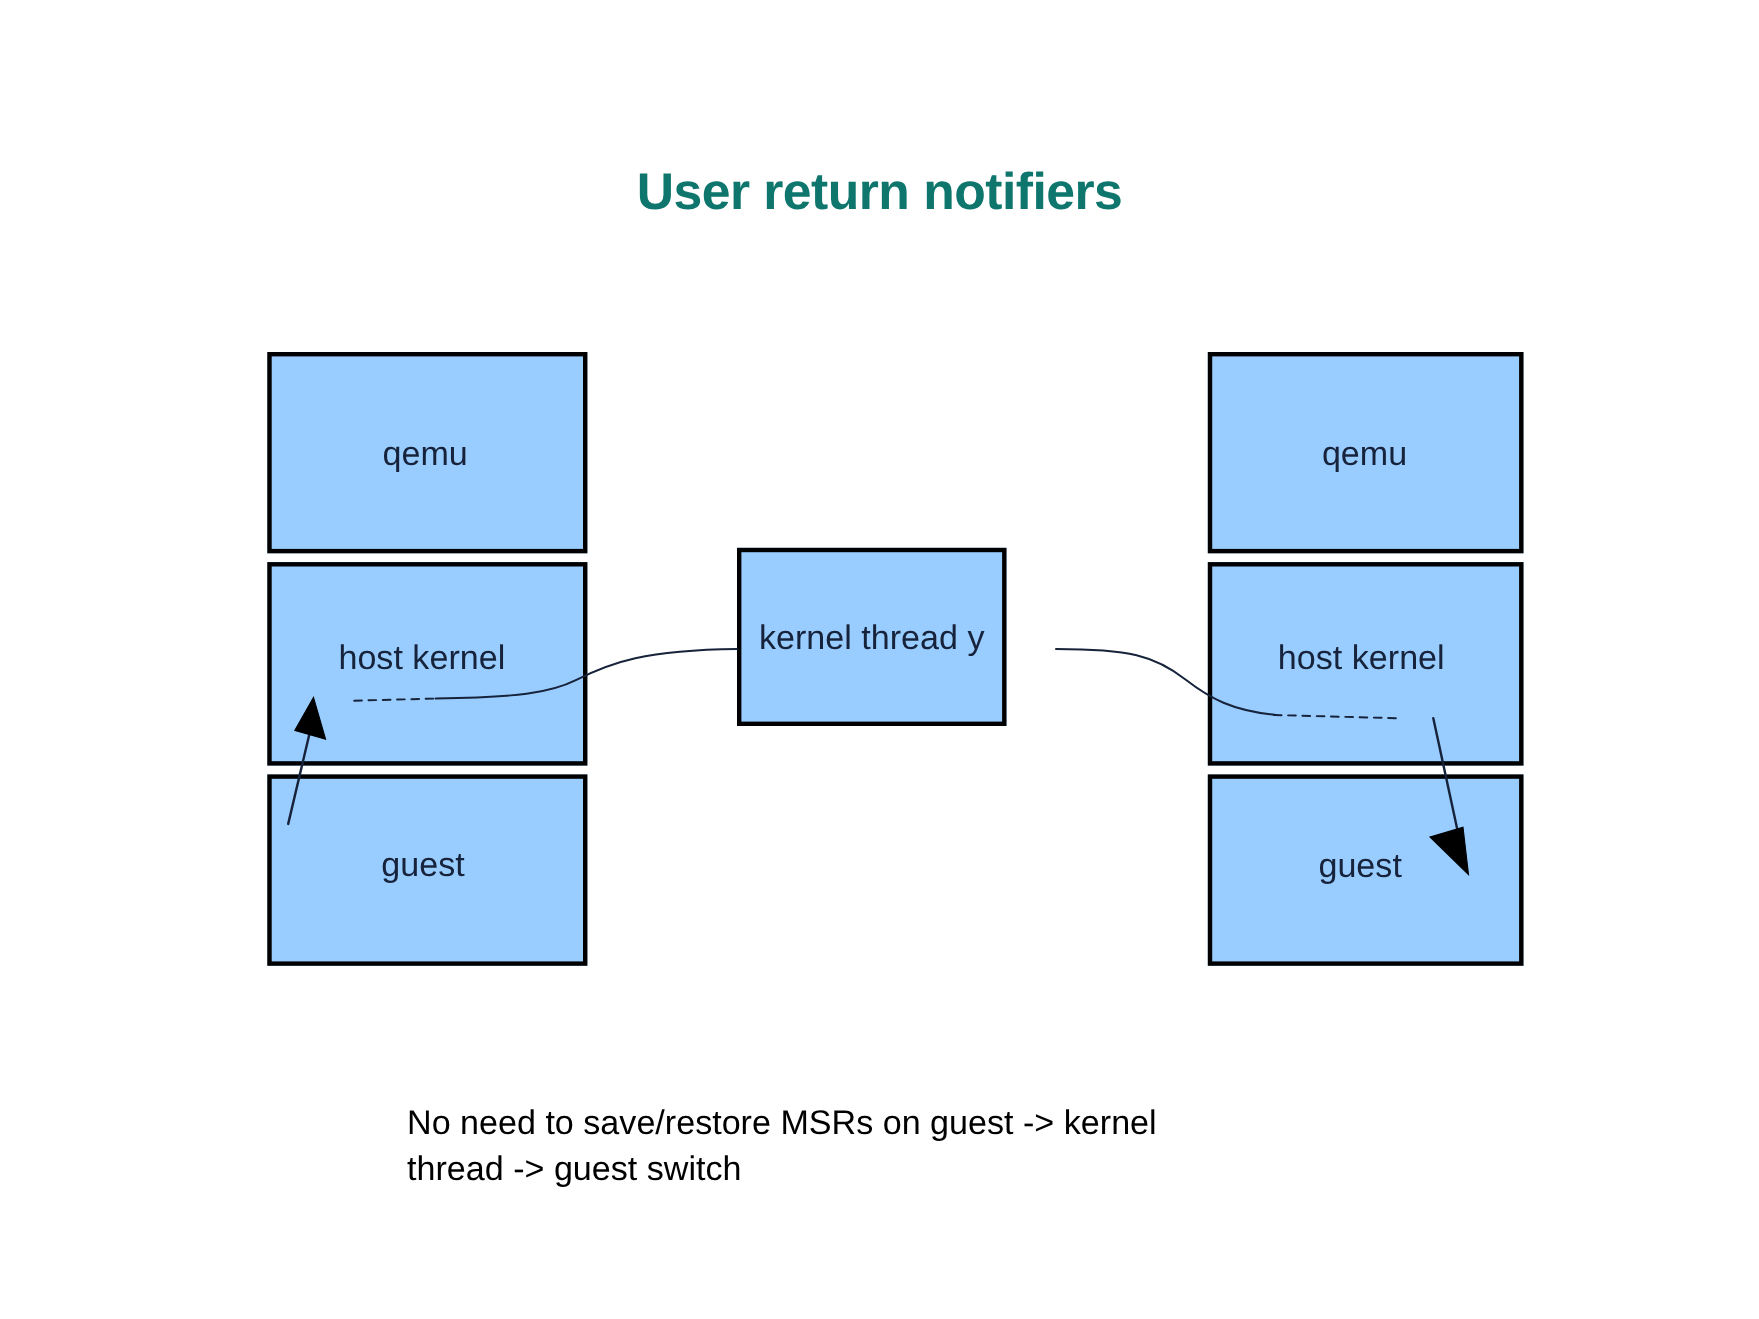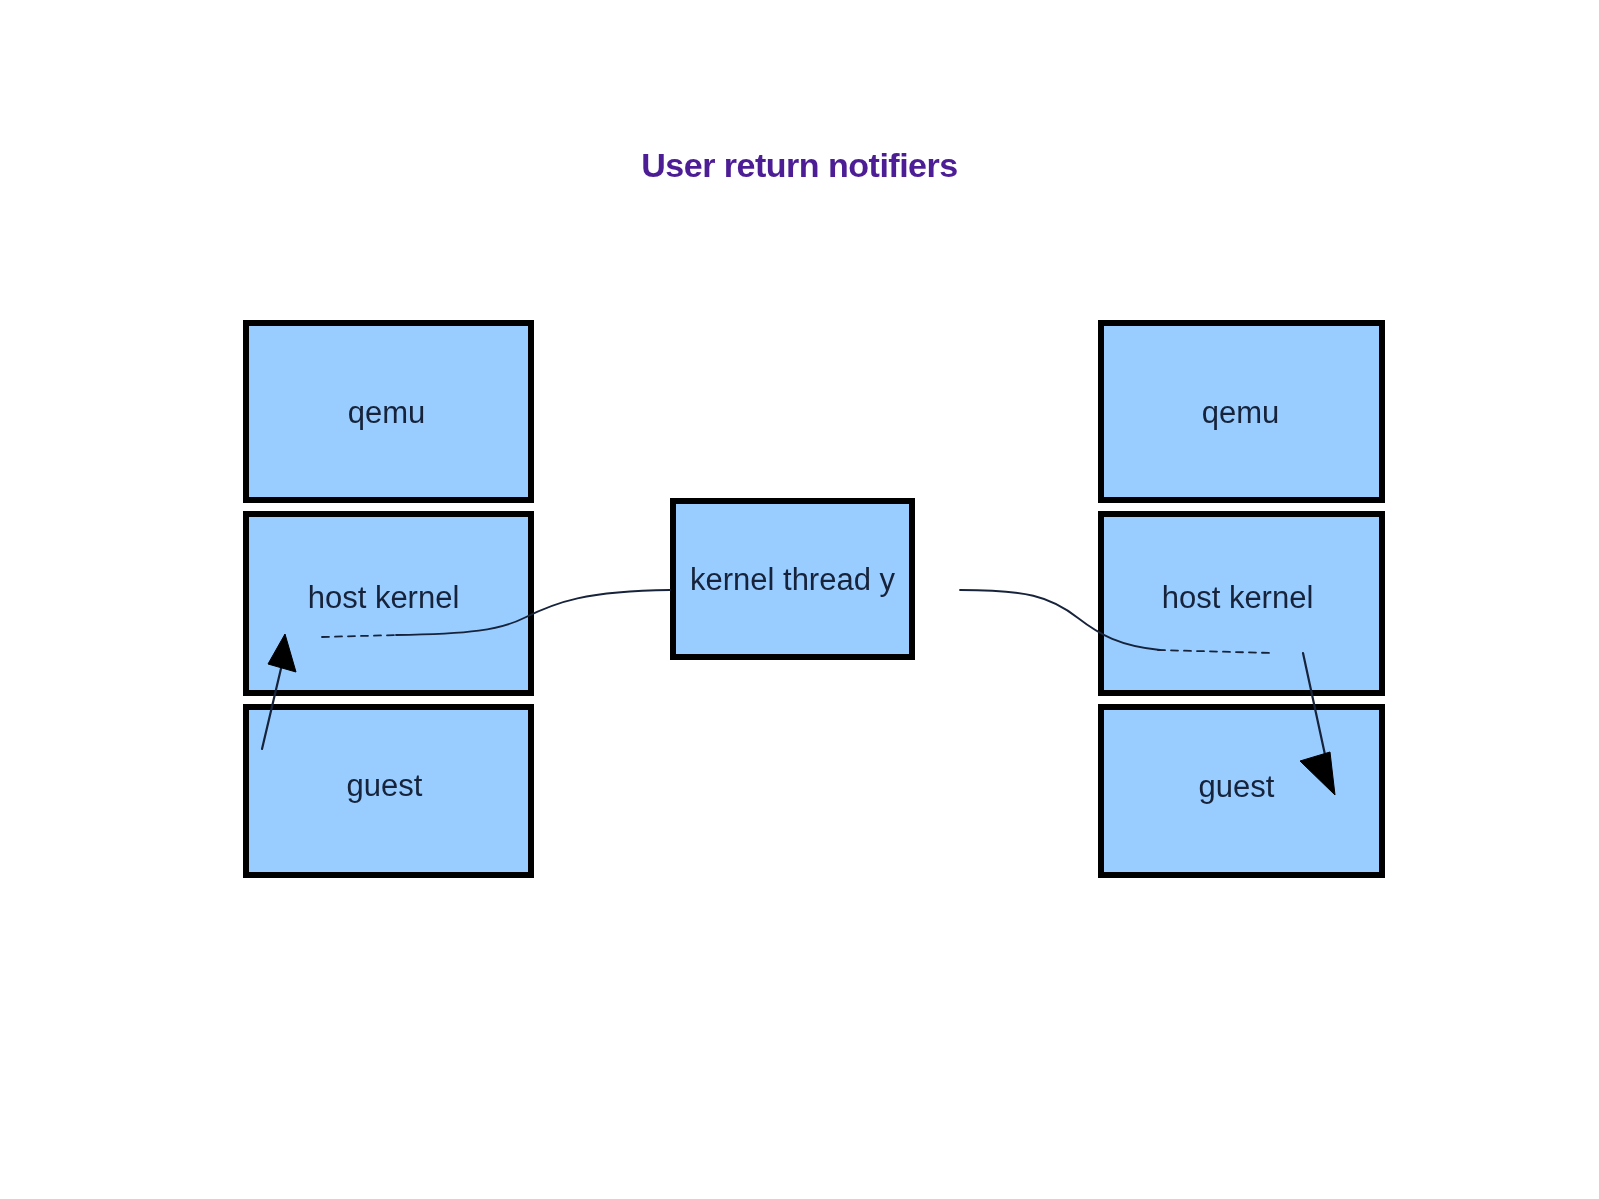--- a/index.html
+++ b/index.html
@@ -20,35 +20,35 @@
   }
 
   
   .slide-title {
     position: absolute;
     left: 0;
     top: 146px;
     width: 1599px;
     text-align: center;
     font-family: "Liberation Sans", sans-serif;
-    font-size: 34px;
+    font-size: 47px;
     font-weight: bold;
-    color: #4c1d95;
+    color: #0f766e;
     letter-spacing: -0.5px;
     white-space: nowrap;
   }
 
   
   .stack {
     position: absolute;
   }
   .box {
     position: absolute;
     background: #99ccff;
-    border: 6px solid #000000;
+    border: 4px solid #000000;
     box-sizing: border-box;
     display: flex;
     align-items: center;
     justify-content: center;
   }
   .box-label {
     font-family: "Liberation Sans", sans-serif;
     font-size: 31px;
     color: #16233a;
     white-space: nowrap;
@@ -145,14 +145,18 @@
     <path d="M 960,590 C 1026,590 1050,596 1078,618 C 1100,635 1120,646 1160,650" fill="none" stroke="#16233a" stroke-width="1.8" stroke-linecap="round"></path>
     <path d="M 1158,650 L 1272,653" fill="none" stroke="#16233a" stroke-width="1.8" stroke-dasharray="7 6" stroke-linecap="round"></path>
 
     <path d="M 262,749 L 283,660" fill="none" stroke="#16233a" stroke-width="2.2" stroke-linecap="round"></path>
     <path d="M 285,634 L 296,672 L 268,664 Z" fill="#000000" stroke="#000000" stroke-width="1"></path>
 
     <path d="M 1303,653 L 1327,764" fill="none" stroke="#16233a" stroke-width="2.2" stroke-linecap="round"></path>
     <path d="M 1335,795 L 1300,761 L 1330,752 Z" fill="#000000" stroke="#000000" stroke-width="1"></path>
   </svg>
 
+  <div class="caption">
+    <div>No need to save/restore MSRs on guest -&gt; kernel</div>
+    <div>thread -&gt; guest switch</div>
+  </div>
 
 </div>
 
 </body></html>

